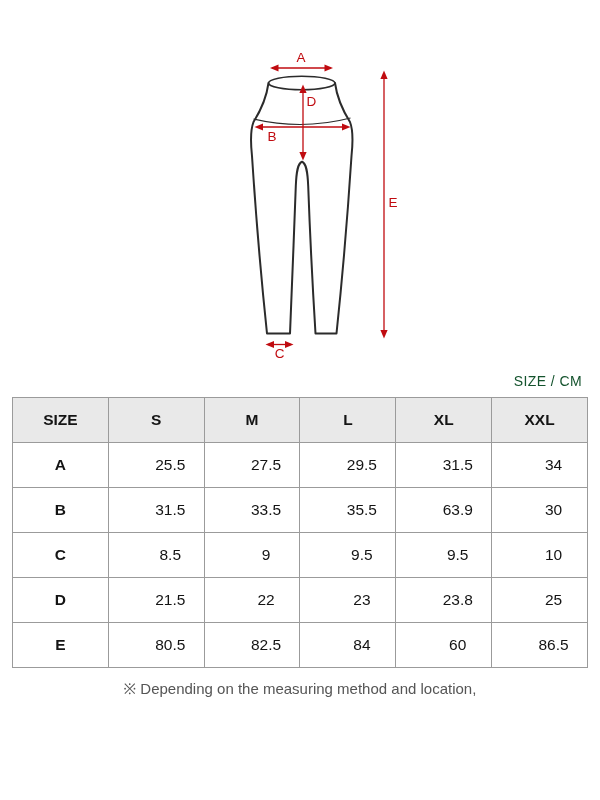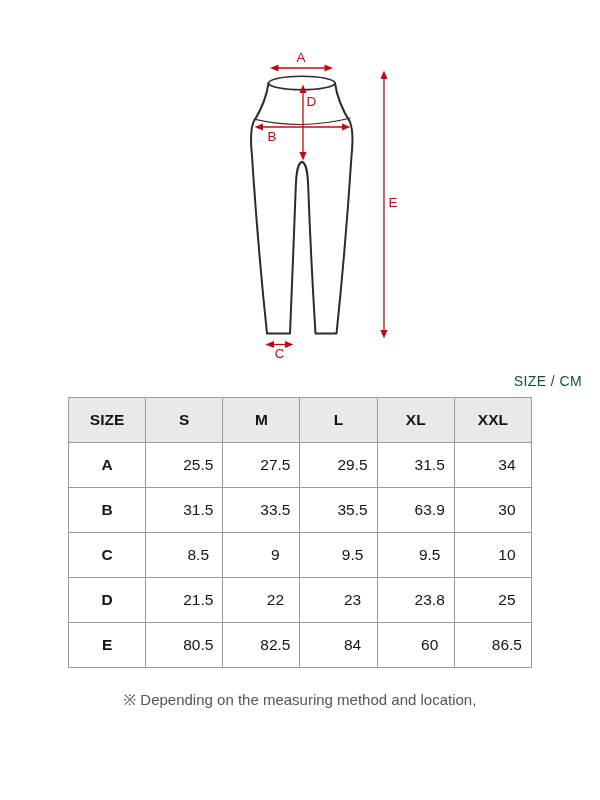--- a/index.html
+++ b/index.html
@@ -23,21 +23,21 @@
   .units-row {
     width: 564px;
     margin: 0 auto 7px auto;
     text-align: right;
     color: #14532d;
     font-size: 14px;
     letter-spacing: 0.4px;
     line-height: 18px;
   }
   table.size-table {
-    width: 464px;
+    width: 576px;
     margin: 4px auto;
     border-collapse: collapse;
     table-layout: fixed;
     color: #141414;
   }
   table.size-table th, table.size-table td {
     border: 1px solid #9b9b9b;
     height: 44px;
     padding: 0;
     text-align: center;
@@ -51,21 +51,21 @@
   table.size-table tbody th {
     background: #ffffff;
     font-weight: 700;
   }
   table.size-table tbody td {
     background: #ffffff;
     font-weight: 400;
     padding-left: 28px;
   }
   .footnote {
-    margin-top: 21px;
+    margin-top: 10px;
     text-align: center;
     color: #555555;
     font-size: 15px;
     line-height: 21.5px;
   }
   .measure-text {
     font-family: "Liberation Sans", sans-serif;
     font-size: 13.5px;
     fill: #c00b10;
   }

